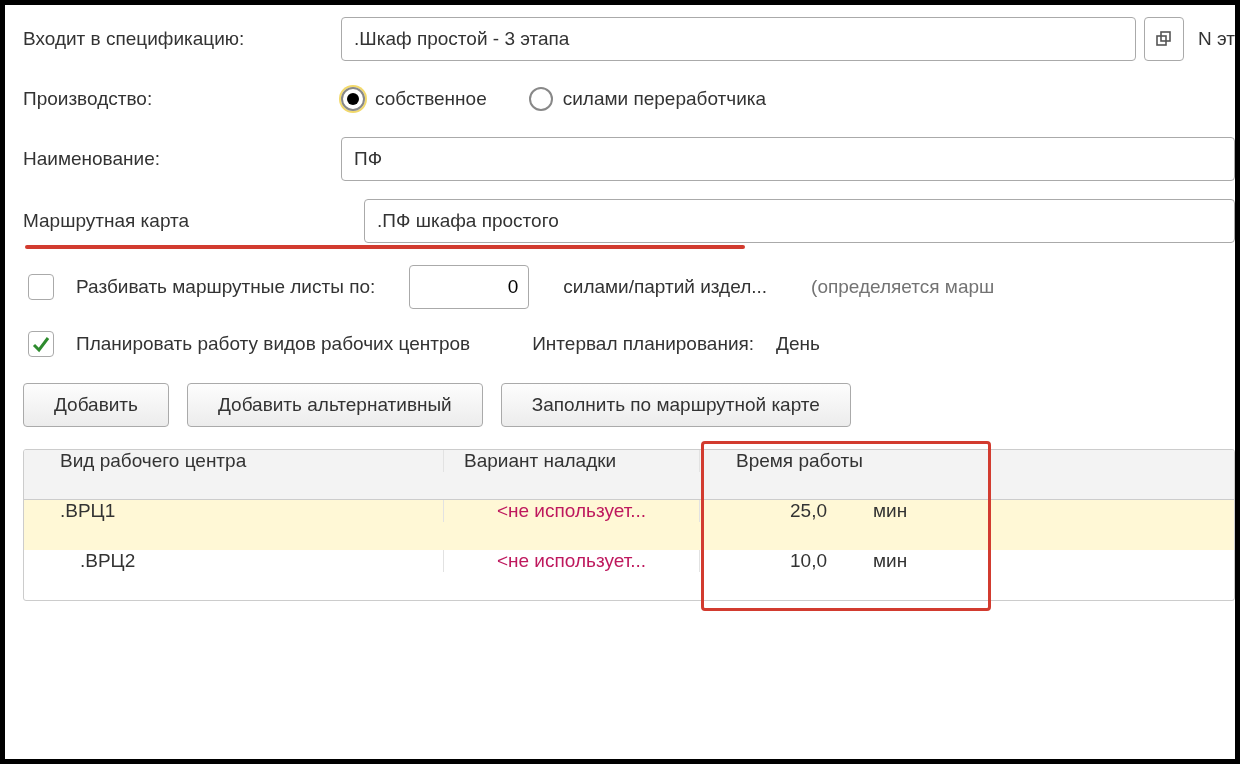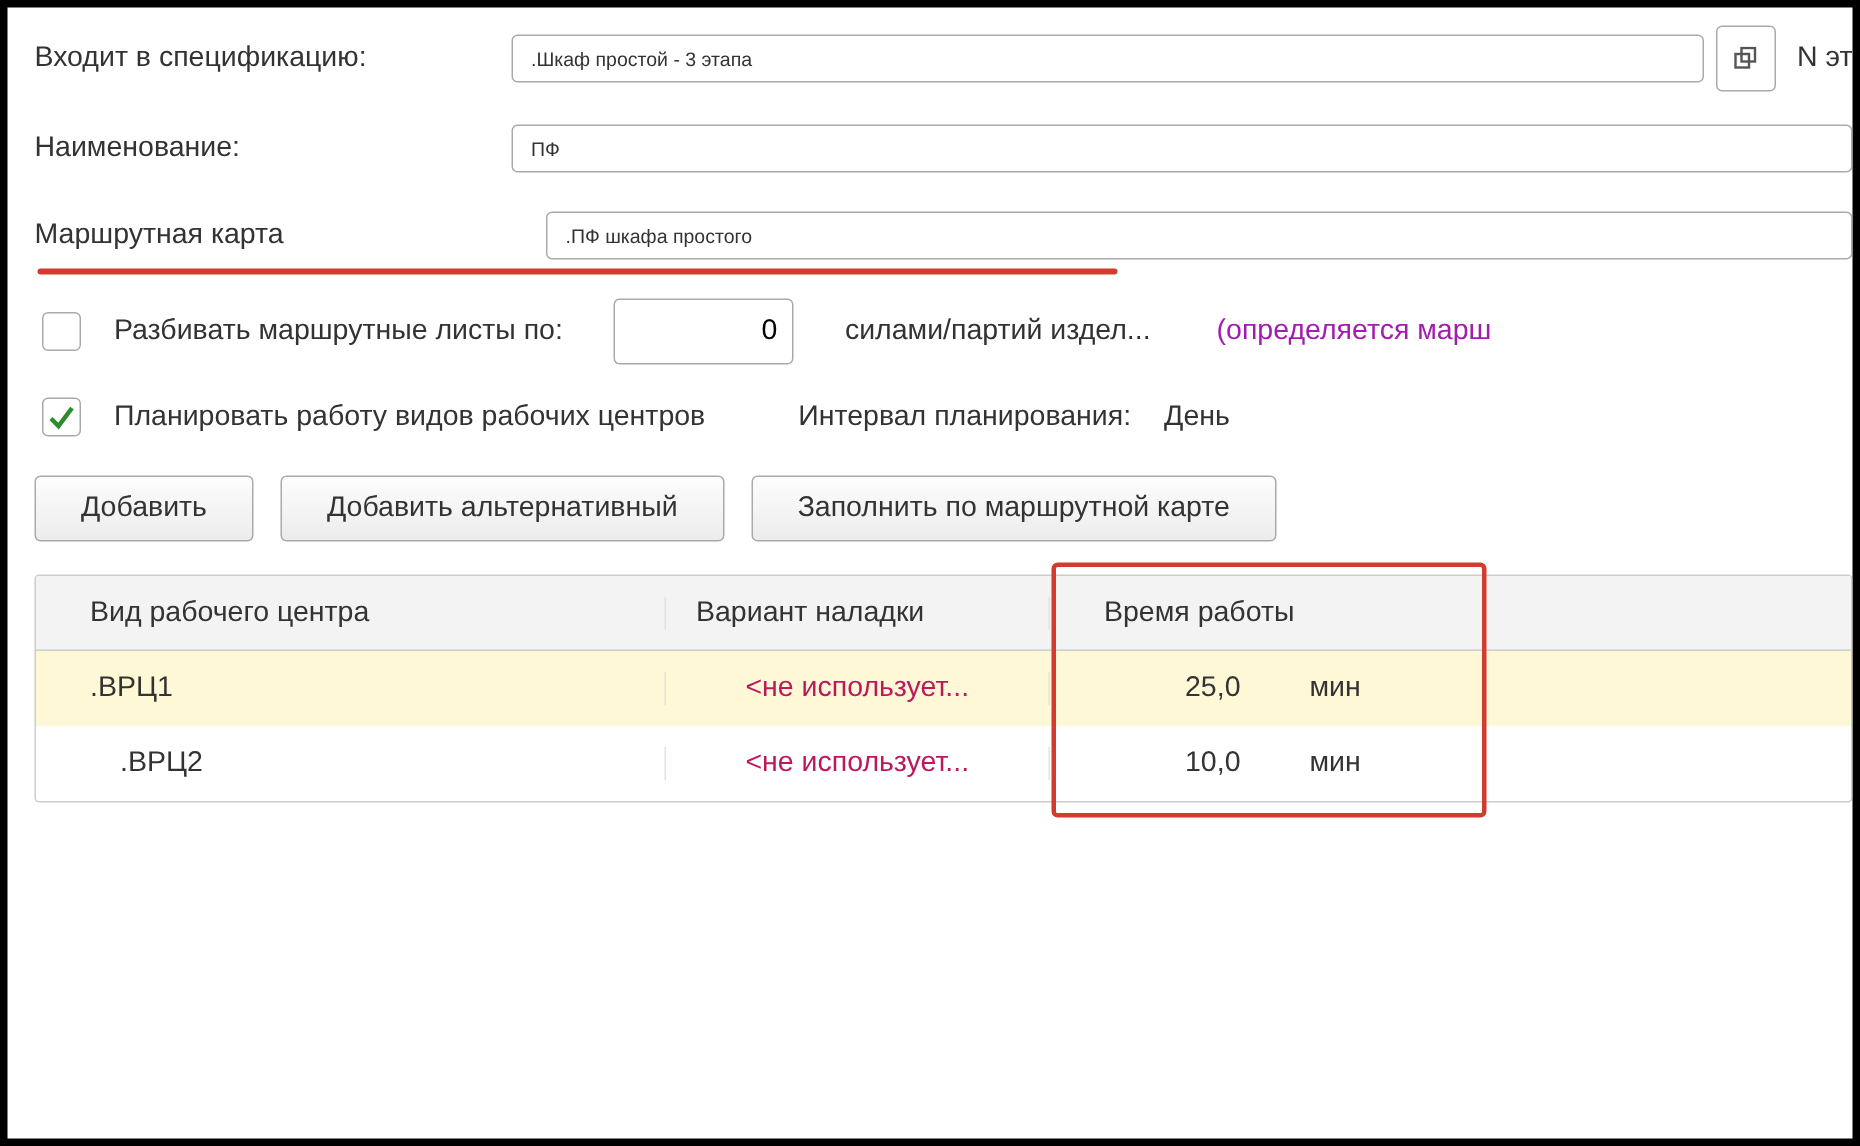--- a/index.html
+++ b/index.html
@@ -23,25 +23,25 @@
     align-items: center;
     margin-bottom: 18px;
     min-height: 40px;
   }
   .label {
     width: 318px;
     flex: 0 0 318px;
   }
   .field-input {
     flex: 1;
-    height: 32px;
+    height: 44px;
     border: 1px solid #aaa;
     border-radius: 4px;
     padding: 0 12px;
-    font-size: 13px;
+    font-size: 19px;
     background: #fff;
     display: flex;
     align-items: center;
   }
   .spec-row .field-input { margin-right: 8px; }
   .icon-btn {
     width: 40px;
     height: 44px;
     border: 1px solid #aaa;
     border-radius: 4px;
@@ -94,38 +94,38 @@
     border: 1.5px solid #aaa; border-radius: 4px;
     display: inline-flex; align-items: center; justify-content: center;
     background: #fff;
   }
   .checkbox.checked svg { width: 20px; height: 20px; }
   .num-input {
     width: 120px; height: 44px; border: 1px solid #aaa; border-radius: 4px;
     font-size: 19px; text-align: right; padding-right: 10px;
     margin: 0 12px;
   }
-  .hint { color: #a21caf; white-space: nowrap; overflow: hidden; }
+  .hint { color: #737373; white-space: nowrap; overflow: hidden; }
   .chk-text { flex: 0 0 auto; }
 
   .btn-row { display: flex; gap: 18px; margin: 26px 0 22px 0; }
   .btn {
     height: 44px; padding: 0 30px;
     border: 1px solid #aaa; border-radius: 4px;
     background: linear-gradient(#fdfdfd, #ececec);
     cursor: pointer; font-size: 19px;
     display: inline-flex; align-items: center; justify-content: center;
   }
 
   .table {
     border: 1px solid #ccc;
     border-radius: 3px;
     overflow: hidden;
   }
-  .trow { display: flex; align-items: center; height: 50px; }
+  .trow { display: flex; align-items: flex-start; height: 50px; }
   .thead { background: #f3f3f3; border-bottom: 1px solid #ccc; }
   .tcell {
     display: flex; align-items: center;
     padding: 0 12px;
     border-right: 1px solid #e2e2e2;
   }
   .c1 { flex: 0 0 420px; padding-left: 36px; }
   .c2 { flex: 0 0 256px; justify-content: center; color: #be185d; }
   .thead .c2 { color: #333; justify-content: flex-start; padding-left: 20px; }
   .c3 { flex: 0 0 290px; justify-content: center; gap: 46px; border-right: none; }
@@ -153,20 +153,33 @@
     <div class="field-input">.Шкаф простой - 3 этапа</div>
     <div class="icon-btn open-icon">
       <svg viewBox="0 0 16 16">
           <rect x="1" y="5" width="9" height="9"></rect>
           <rect x="5" y="1" width="9" height="9"></rect>
         </svg>
     </div>
     <div class="tail-label">N эт</div>
   </div>
 
+  <div class="row">
+    <div class="label">Производство:</div>
+    <div class="radio-grp">
+      <div class="radio-item">
+        <span class="radio selected"></span>
+        <span>собственное</span>
+      </div>
+      <div class="radio-item">
+        <span class="radio"></span>
+        <span>силами переработчика</span>
+      </div>
+    </div>
+  </div>
 
   <div class="row">
     <div class="label">Наименование:</div>
     <div class="field-input">ПФ</div>
   </div>
 
 
   <div class="row underline-row">
     <div class="label">Маршрутная карта</div>
     <div class="field-input">.ПФ шкафа простого</div>

